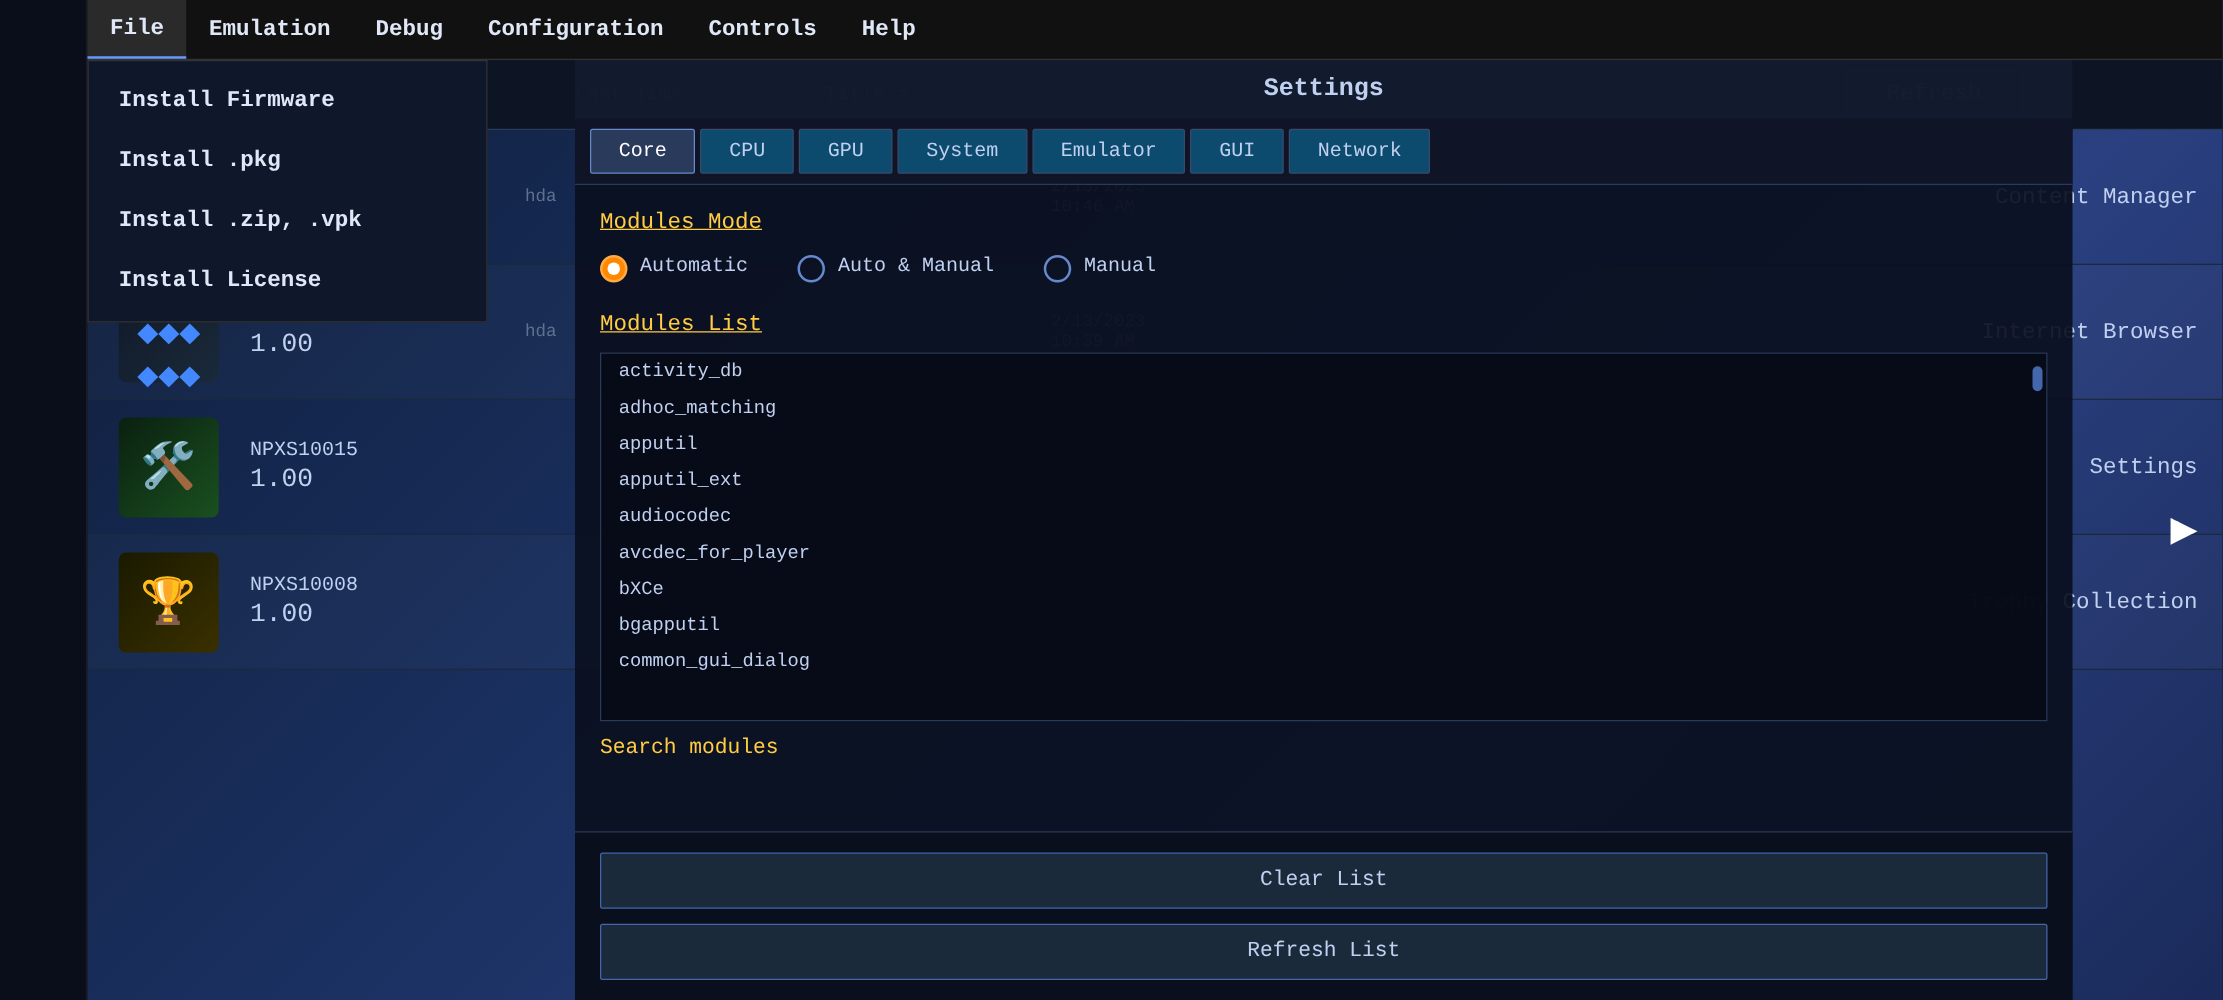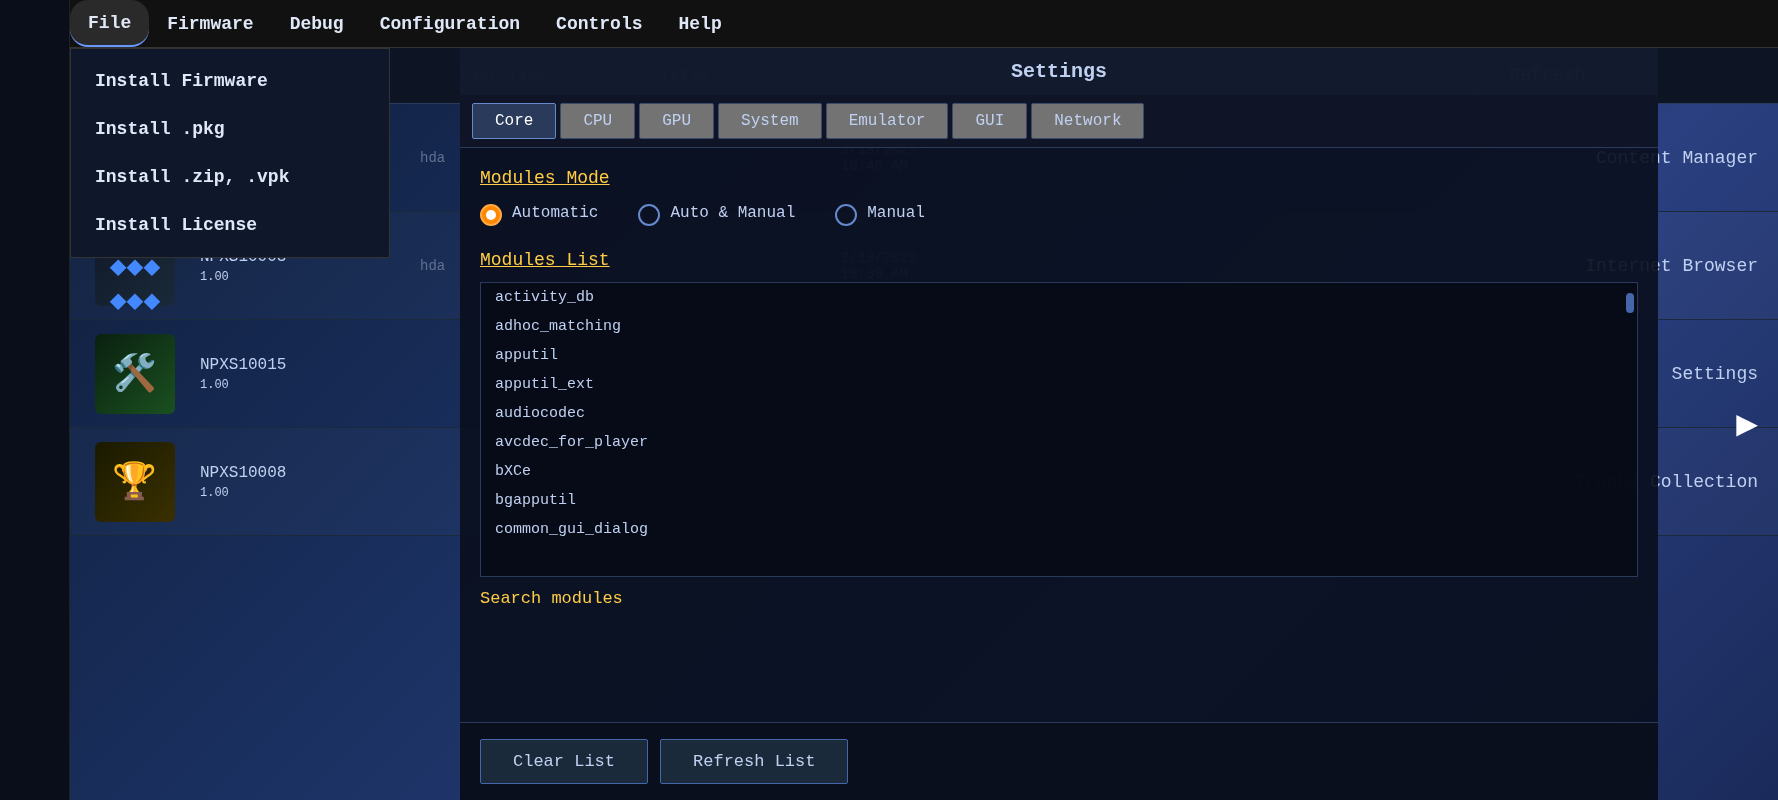--- a/index.html
+++ b/index.html
@@ -36,21 +36,20 @@
     .menubar-item {
       padding: 0 18px;
       height: 100%;
       display: flex;
       align-items: center;
       color: #e0e8f8;
       font-size: 18px;
       font-weight: bold;
       cursor: pointer;
       font-family: 'Courier New', monospace;
-      border-radius: 18px;
     }
     .menubar-item.active {
       background: #2a2a2a;
       border-bottom: 2px solid #6699ff;
     }
 
     
     .left-strip {
       position: absolute;
       left: 0;
@@ -166,21 +165,21 @@
       flex-direction: column;
       gap: 4px;
       width: 200px;
     }
     .game-id {
       font-size: 16px;
       color: #c0d0f0;
       font-family: 'Courier New', monospace;
     }
     .game-ver {
-      font-size: 12px;
+      font-size: 21px;
       color: #c0d0f0;
       font-family: 'Courier New', monospace;
     }
 
     .game-meta {
       flex: 1;
       padding-left: 20px;
       font-size: 14px;
       color: #607090;
     }
@@ -239,21 +238,21 @@
       gap: 4px;
       background: rgba(15,22,40,0.9);
       border-bottom: 1px solid #2a3a5a;
     }
 
     .settings-tab {
       padding: 8px 22px;
       font-size: 16px;
       font-family: 'Courier New', monospace;
       color: #c0d0f0;
-      background: #737373;
+      background: #0c4a6e;
       border: 1px solid #3a4a6a;
       cursor: pointer;
       border-radius: 2px;
     }
     .settings-tab.active {
       background: #2a3a5a;
       border-color: #6688cc;
       color: #ffffff;
     }
 
@@ -346,20 +345,21 @@
       font-family: 'Courier New', monospace;
       color: #ffcc44;
     }
 
     .settings-footer {
       display: flex;
       gap: 12px;
       padding: 16px 20px;
       border-top: 1px solid #2a3a5a;
       background: rgba(10,15,30,0.9);
+      flex-direction: column;
     }
 
     .footer-btn {
       padding: 12px 32px;
       font-size: 17px;
       font-family: 'Courier New', monospace;
       background: #1a2a3a;
       border: 1px solid #4466aa;
       color: #c0d0f0;
       cursor: pointer;
@@ -371,21 +371,21 @@
 
 <div class="bg"></div>
 
 <div class="left-strip"></div>
 
 <div class="menubar">
   <div class="menubar-item active">
     <span>File</span>
   </div>
   <div class="menubar-item">
-    <span>Firmware</span>
+    <span>Emulation</span>
   </div>
   <div class="menubar-item">
     <span>Debug</span>
   </div>
   <div class="menubar-item">
     <span>Configuration</span>
   </div>
   <div class="menubar-item">
     <span>Controls</span>
   </div>

